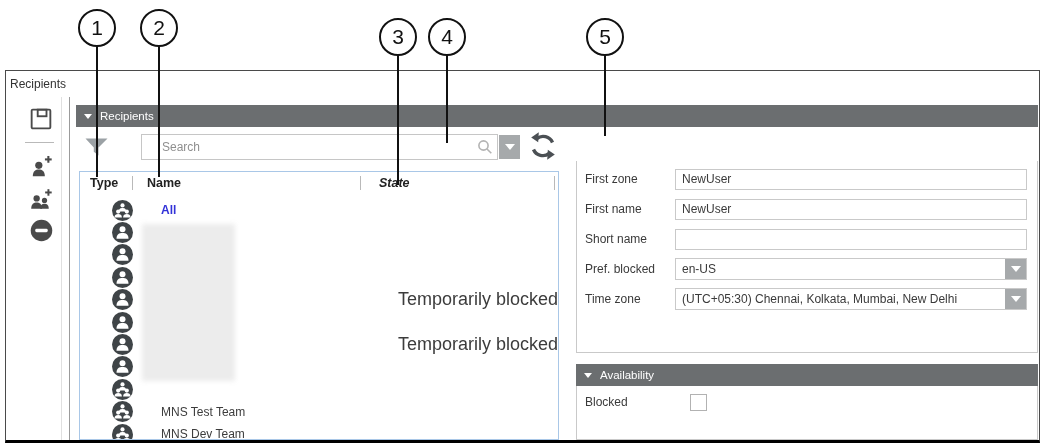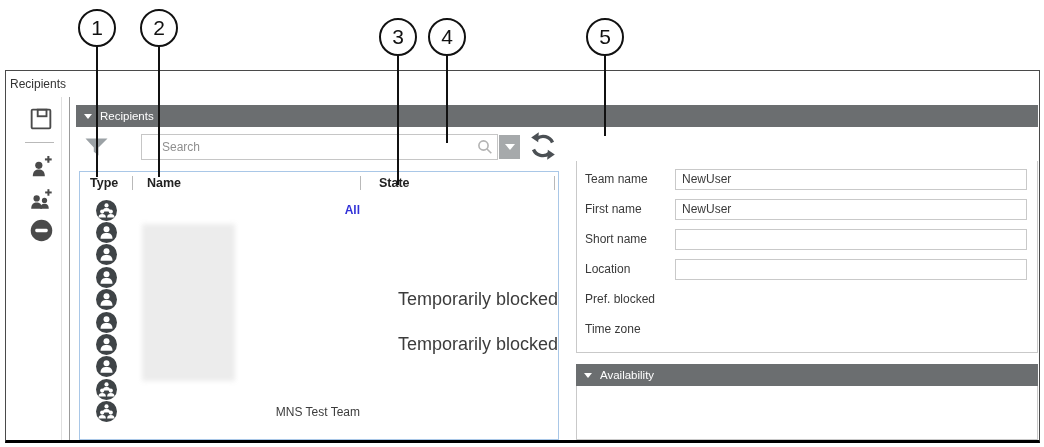--- a/index.html
+++ b/index.html
@@ -38,24 +38,24 @@
             cursor:pointer; display:flex; align-items:center; justify-content:center; }
   .dd-btn .tri-w2, .dd-mini .tri-w2 { width:0; height:0; border-left:5px solid transparent; border-right:5px solid transparent;
             border-top:6px solid #fff; }
   .refresh { position:absolute; left:521px; top:60px; width:32px; height:32px; background:none; border:none; cursor:pointer; }
 
   
   .list-panel { position:absolute; left:73px; top:100px; width:480px; height:269px;
                 border:1px solid #a9c7e7; background:#fff; overflow:hidden; }
   .list-header { position:absolute; left:0; top:0; width:100%; height:22px; }
   .list-header .h { position:absolute; top:4px; font-size:12.5px; font-weight:bold; color:#222; }
-  .h-type { left:10px; } .h-name { left:67px; } .h-state { left:299px; }
+  .h-type { left:10px; } .h-name { left:67px; } .h-state { left:299px;font-style:italic; }
   .hsep { position:absolute; top:4px; width:1px; height:14px; background:#b9b9b9; }
   .s1 { left:52px; } .s2 { left:280px; } .s3 { left:474px; }
-  .list-body { position:absolute; left:0; top:27px; width:100%;text-align:right; }
+  .list-body { position:absolute; left:16px; top:27px; width:100%; }
   .row { display:flex; align-items:center; height:22.4px; cursor:pointer; }
   .cell-type { width:52px; display:flex; justify-content:center; flex:none; }
   .ticon { width:21px; height:21px; border-radius:50%; background:#3f4447; display:block; }
   .cell-name { width:228px; flex:none; padding-left:13px; font-size:12px; color:#3c3c3c; white-space:nowrap; overflow:hidden; }
   .cell-name.link { font-weight:bold; color:#3232d8; }
   .cell-state { flex:1; padding-left:22px; font-size:18px; color:#3c3c3c; white-space:nowrap; }
   .blur-block { position:absolute; left:62px; top:52px; width:93px; height:157px; background:#ececec; filter:blur(2.5px); }
 
   
   .general-box { position:absolute; left:570px; top:90px; width:462px; height:192px;
@@ -293,62 +293,90 @@
           <circle cx="6.2" cy="11.6" r="2.1"></circle>
           <path d="M2.5,17.5 C2.5,14.7 4.2,14 6.2,14 C8.2,14 9.9,14.7 9.9,17.5 Z"></path>
           <circle cx="14.8" cy="11.6" r="2.1"></circle>
           <path d="M11.1,17.5 C11.1,14.7 12.8,14 14.8,14 C16.8,14 18.5,14.7 18.5,17.5 Z"></path>
         </svg>
       </span>
     </span>
     <span class="cell-name">MNS Test Team</span>
     <span class="cell-state"></span>
   </div>
+          <div class="row">
+    <span class="cell-type">
+      <span class="ticon">
+        
+        <svg class="glyph-group" width="21" height="21" viewBox="0 0 21 21" fill="#fff">
+          <circle cx="10.5" cy="5.4" r="2.1"></circle>
+          <path d="M6.8,11.5 C6.8,8.6 8.5,7.9 10.5,7.9 C12.5,7.9 14.2,8.6 14.2,11.5 Z"></path>
+          <circle cx="6.2" cy="11.6" r="2.1"></circle>
+          <path d="M2.5,17.5 C2.5,14.7 4.2,14 6.2,14 C8.2,14 9.9,14.7 9.9,17.5 Z"></path>
+          <circle cx="14.8" cy="11.6" r="2.1"></circle>
+          <path d="M11.1,17.5 C11.1,14.7 12.8,14 14.8,14 C16.8,14 18.5,14.7 18.5,17.5 Z"></path>
+        </svg>
+      </span>
+    </span>
+    <span class="cell-name">MNS Dev Team</span>
+    <span class="cell-state"></span>
+  </div>
         </div>
       <div class="blur-block"></div>
     </div>
 
     <div class="general-box">
       <div>
           <div class="frow">
-    <span class="f-label">Team name</span>
+    <span class="f-label">First zone</span>
     <input class="f-input" value="NewUser" style="">
 
   </div>
           <div class="frow">
     <span class="f-label">First name</span>
     <input class="f-input" value="NewUser" style="">
 
   </div>
           <div class="frow">
     <span class="f-label">Short name</span>
     <input class="f-input" style="">
 
   </div>
           <div class="frow">
-    <span class="f-label">Location</span>
-    <input class="f-input" style="">
-
-  </div>
-          <div class="frow">
     <span class="f-label">Pref. blocked</span>
 
+    <div class="f-select">
+      <span class="f-value">en-US</span>
+      <span class="dd-mini">
+        <span class="tri-w2"></span>
+      </span>
+    </div>
   </div>
           <div class="frow">
     <span class="f-label">Time zone</span>
 
+    <div class="f-select">
+      <span class="f-value">(UTC+05:30) Chennai, Kolkata, Mumbai, New Delhi</span>
+      <span class="dd-mini">
+        <span class="tri-w2"></span>
+      </span>
+    </div>
   </div>
         </div>
     </div>
 
     <div class="bar bar-availability">
       <span class="tri-w"></span>
       <span>Availability</span>
     </div>
     <div class="avail-box">
+      <div class="arow">
+        <span class="a-label">Blocked</span>
+        <span class="checkbox"></span>
+      </div>
     </div>
   </div>
 
   <div class="callouts">
     <div class="c-line" style="left:95.5px; top:47px; height:130px"></div>
     <div class="c-circle" style="left:78px; top:9px">1</div>
     <div class="c-line" style="left:157.5px; top:47px; height:130px"></div>
     <div class="c-circle" style="left:140px; top:9px">2</div>
     <div class="c-line" style="left:396.5px; top:56px; height:129px"></div>
     <div class="c-circle" style="left:379px; top:18px">3</div>

